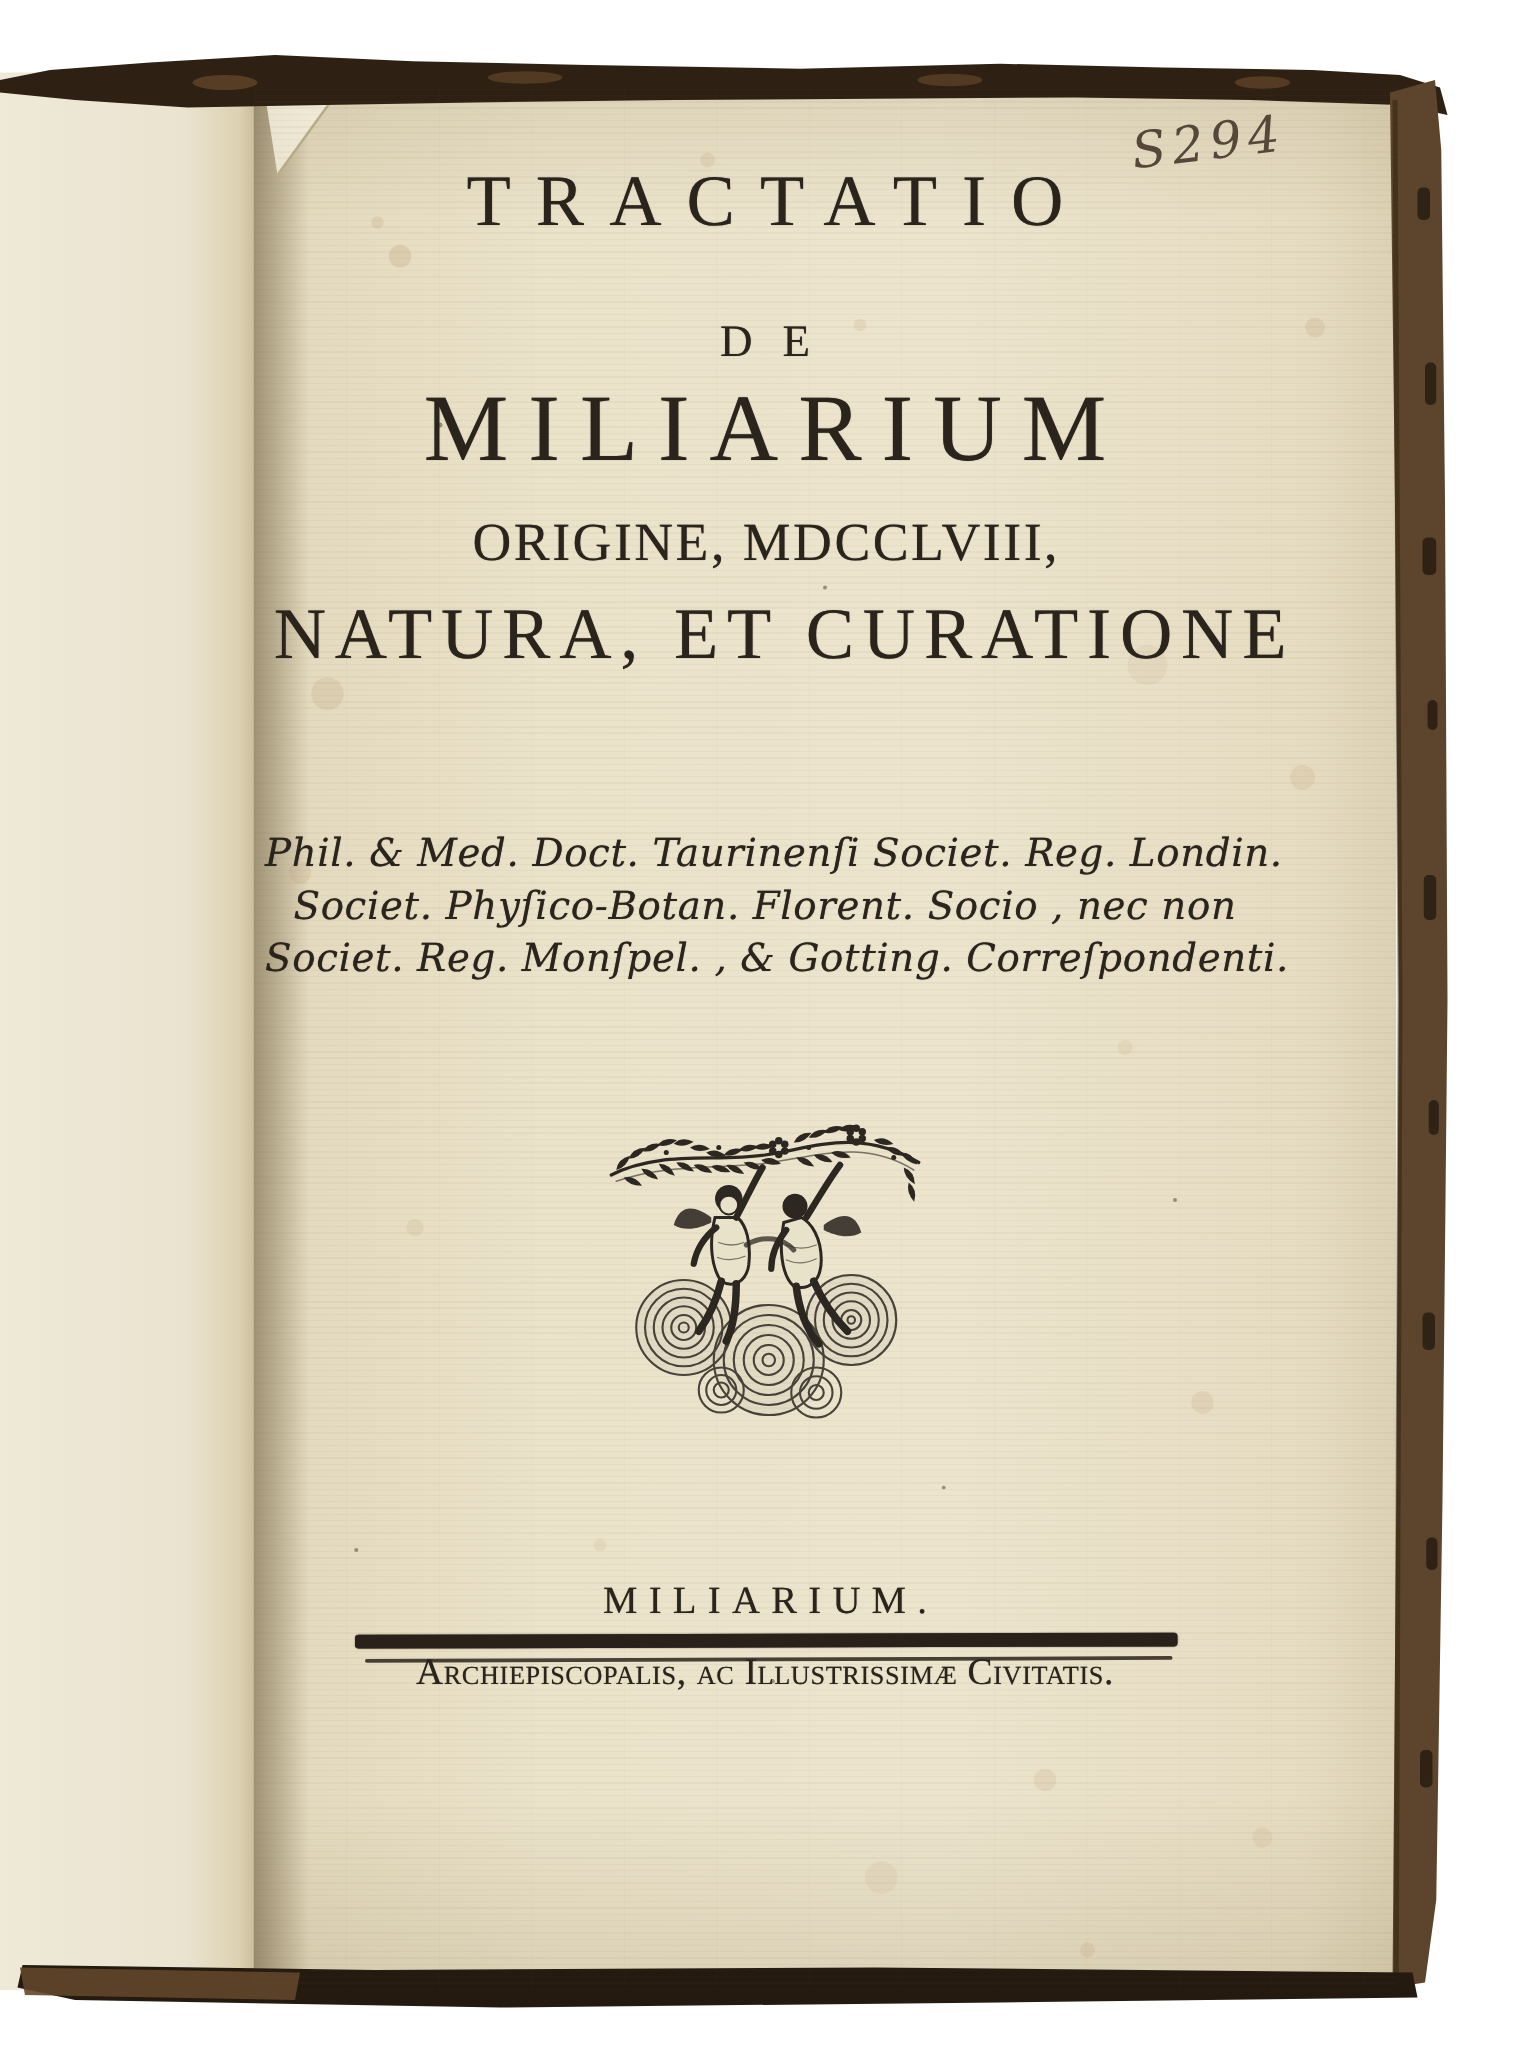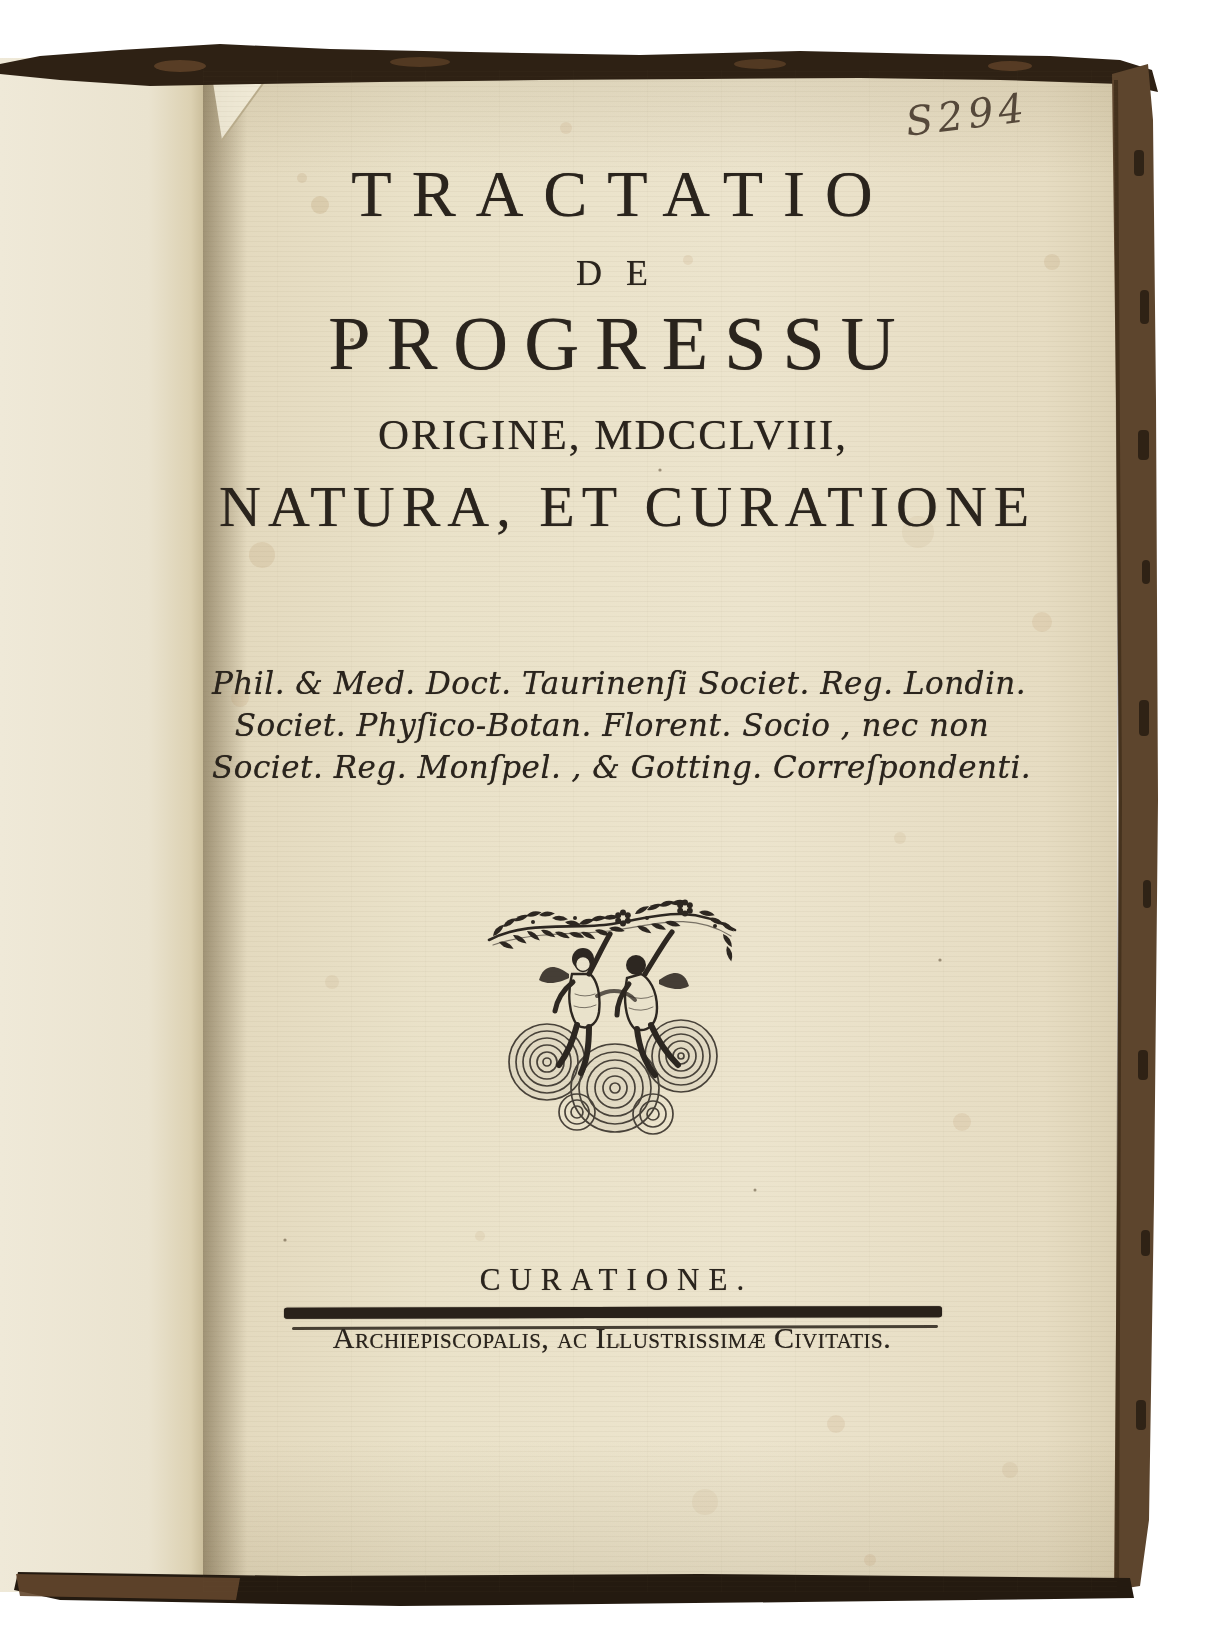--- a/index.html
+++ b/index.html
@@ -6,21 +6,21 @@
   .scan{position:relative;width:1224px;height:1649px;background:#ffffff;overflow:hidden;
         font-family:"Liberation Serif","DejaVu Serif",serif;}
   .bg{position:absolute;left:0;top:0;z-index:1;}
   .texture{position:absolute;left:203px;top:70px;width:914px;height:1522px;z-index:2;
     background:
       repeating-linear-gradient(0deg, rgba(110,95,60,0.05) 0 1px, rgba(0,0,0,0) 1px 5px),
       repeating-linear-gradient(90deg, rgba(110,95,60,0.03) 0 1px, rgba(0,0,0,0) 1px 74px);
     pointer-events:none;}
   .txt{position:absolute;left:212px;width:800px;text-align:center;color:#2a241d;z-index:3;
        line-height:1.08;text-shadow:0 0 0.7px rgba(40,32,24,0.65);white-space:nowrap;}
-  .title1{top:158px;font-size:66px;letter-spacing:20px;text-indent:20px;}
+  .title1{top:130px;font-size:58px;letter-spacing:20px;text-indent:20px;}
   .title2{top:254px;font-size:36px;letter-spacing:24px;text-indent:24px;}
   .title3{top:302px;font-size:76px;letter-spacing:16px;text-indent:16px;}
   .sub1{top:412px;font-size:43px;letter-spacing:2px;text-indent:2px;}
   .sub2{top:476px;font-size:58px;letter-spacing:7px;text-indent:7px;}
   .author{top:597px;font-size:37px;letter-spacing:3px;text-indent:3px;}
   .creds{top:662px;font-size:31px;font-style:italic;font-family:"DejaVu Serif","Liberation Serif",serif;
          line-height:42px;letter-spacing:0.5px;}
   .place{top:1207px;font-size:44px;letter-spacing:6px;text-indent:6px;}
   .year{top:1263px;font-size:31px;letter-spacing:9px;text-indent:9px;}
   .pr1{top:1348px;font-size:30px;font-variant:small-caps;letter-spacing:2px;}
@@ -138,21 +138,21 @@
       </g>
     </g>
   </svg>
 
   <div class="texture"></div>
 
   <div class="shelfmark">S294</div>
 
   <div class="txt title1">TRACTATIO</div>
   <div class="txt title2">DE</div>
-  <div class="txt title3">PROGRESSU</div>
+  <div class="txt title3">MILIARIUM</div>
   <div class="txt sub1">ORIGINE, MDCCLVIII,</div>
   <div class="txt sub2">NATURA, ET CURATIONE</div>
 
   <div class="txt creds">
     <div>Phil. &amp; Med. Doct. Taurinenſi Societ. Reg. Londin.</div>
     <div>Societ. Phyſico-Botan. Florent. Socio , nec non</div>
     <div>Societ. Reg. Monſpel. , &amp; Gotting. Correſpondenti.</div>
   </div>
 
   <svg class="vignette" width="270" height="270" viewBox="0 0 270 270">
@@ -272,20 +272,20 @@
           <circle cx="176" cy="240" r="20"></circle>
           <circle cx="176" cy="240" r="13"></circle>
           <circle cx="176" cy="240" r="6"></circle>
         </g>
       <circle cx="70" cy="188" r="38" fill="#2d2721" opacity="0.05" stroke="none"></circle>
       <circle cx="138" cy="214" r="44" fill="#2d2721" opacity="0.05" stroke="none"></circle>
       <circle cx="204" cy="182" r="36" fill="#2d2721" opacity="0.05" stroke="none"></circle>
     </g>
   </svg>
 
-  <div class="txt year">CURATIONE.</div>
+  <div class="txt year">MILIARIUM.</div>
 
   <div class="rule-thick"></div>
   <div class="rule-thin"></div>
 
   <div class="txt pr2">Archiepiscopalis, ac Illustrissimæ Civitatis.</div>
 
 </div>
 
 </body></html>

